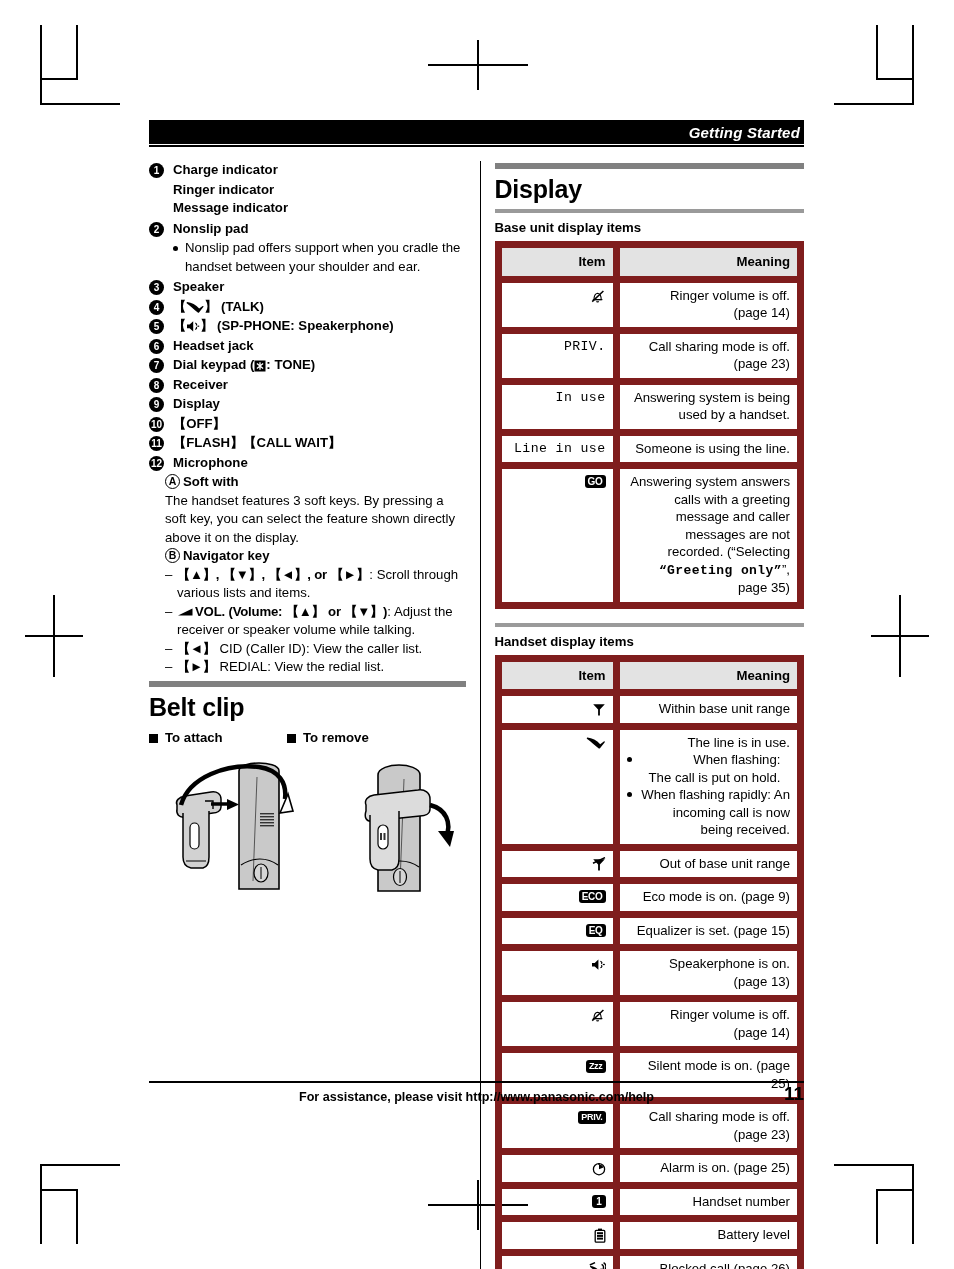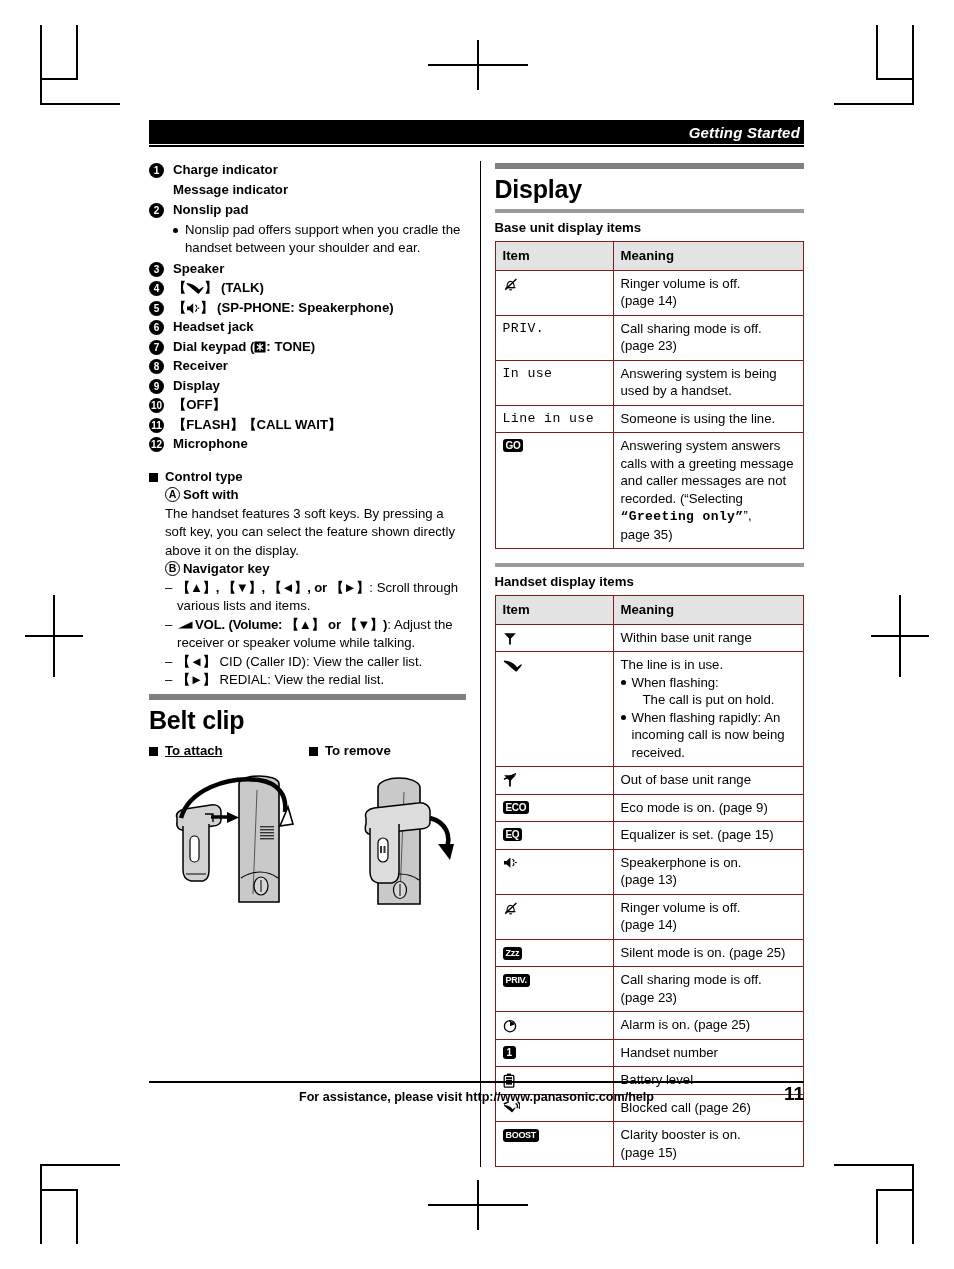--- a/index.html
+++ b/index.html
@@ -205,26 +205,26 @@
     margin-bottom: 6px;
   }
 
   
   table.dt {
     border-collapse: collapse;
     width: 100%;
     table-layout: fixed;
   }
   table.dt th, table.dt td {
-    border: 1px solid #7f1d1d;
+    border: 7px solid #7f1d1d;
     padding: 4px 7px 5px 7px;
     font-size: 13.2px;
     line-height: 17.5px;
     vertical-align: top;
-    text-align: left;
+    text-align: right;
   }
   table.dt th {
     background: #e3e3e3;
     font-weight: bold;
     padding-top: 5px;
     padding-bottom: 5px;
   }
   table.dt col.c1 { width: 118px; }
   .mono {
     font-family: "Liberation Mono", "DejaVu Sans Mono", monospace;
@@ -369,20 +369,21 @@
     <div class="cols">
 
       <div class="col-left">
 
         <div class="numlist">
 
           <div class="nrow">
             <span class="numdot">1</span>
             <span class="nlabel">Charge indicator</span>
           </div>
+          <div class="nsub">Ringer indicator</div>
           <div class="nsub">Message indicator</div>
 
           <div class="nrow" style="margin-top:2px;">
             <span class="numdot">2</span>
             <span class="nlabel">Nonslip pad</span>
           </div>
           <div class="bullet-row">
             <span class="bullet-dot"></span>
             <span class="bullet-text">Nonslip pad offers support when you cradle the handset between your shoulder and ear.</span>
           </div>
@@ -442,24 +443,20 @@
             <span class="numdot">11</span>
             <span class="nlabel">【FLASH】【CALL WAIT】</span>
           </div>
           <div class="nrow">
             <span class="numdot">12</span>
             <span class="nlabel">Microphone</span>
           </div>
         </div>
 
         <div>
-          <div class="sect-sq">
-            <span class="sq"></span>
-            <span class="sect-sq-label">Control type</span>
-          </div>
 
           <div class="indent">
             <div class="subhead">
               <span class="circled">A</span><span>Soft with</span>
             </div>
             <div class="para">The handset features 3 soft keys. By pressing a soft key, you can select the feature shown directly above it on the display.</div>
 
             <div class="subhead">
               <span class="circled">B</span><span>Navigator key</span>
             </div>
@@ -486,21 +483,21 @@
               <span><span class="key">【►】</span><span> REDIAL: View the redial list.</span></span>
             </div>
           </div>
         </div>
 
         <div style="margin-top:4px;">
           <div class="sec-rule"></div>
           <div class="sec-title">Belt clip</div>
 
           <div class="fig-caption-row">
-            <div class="fig-cap" style="width:160px;text-decoration:underline;">
+            <div class="fig-cap" style="width:138px;">
               <span class="sq"></span>
               <span>To attach</span>
             </div>
             <div class="fig-cap">
               <span class="sq"></span>
               <span>To remove</span>
             </div>
           </div>
 
           <div class="figwrap">

